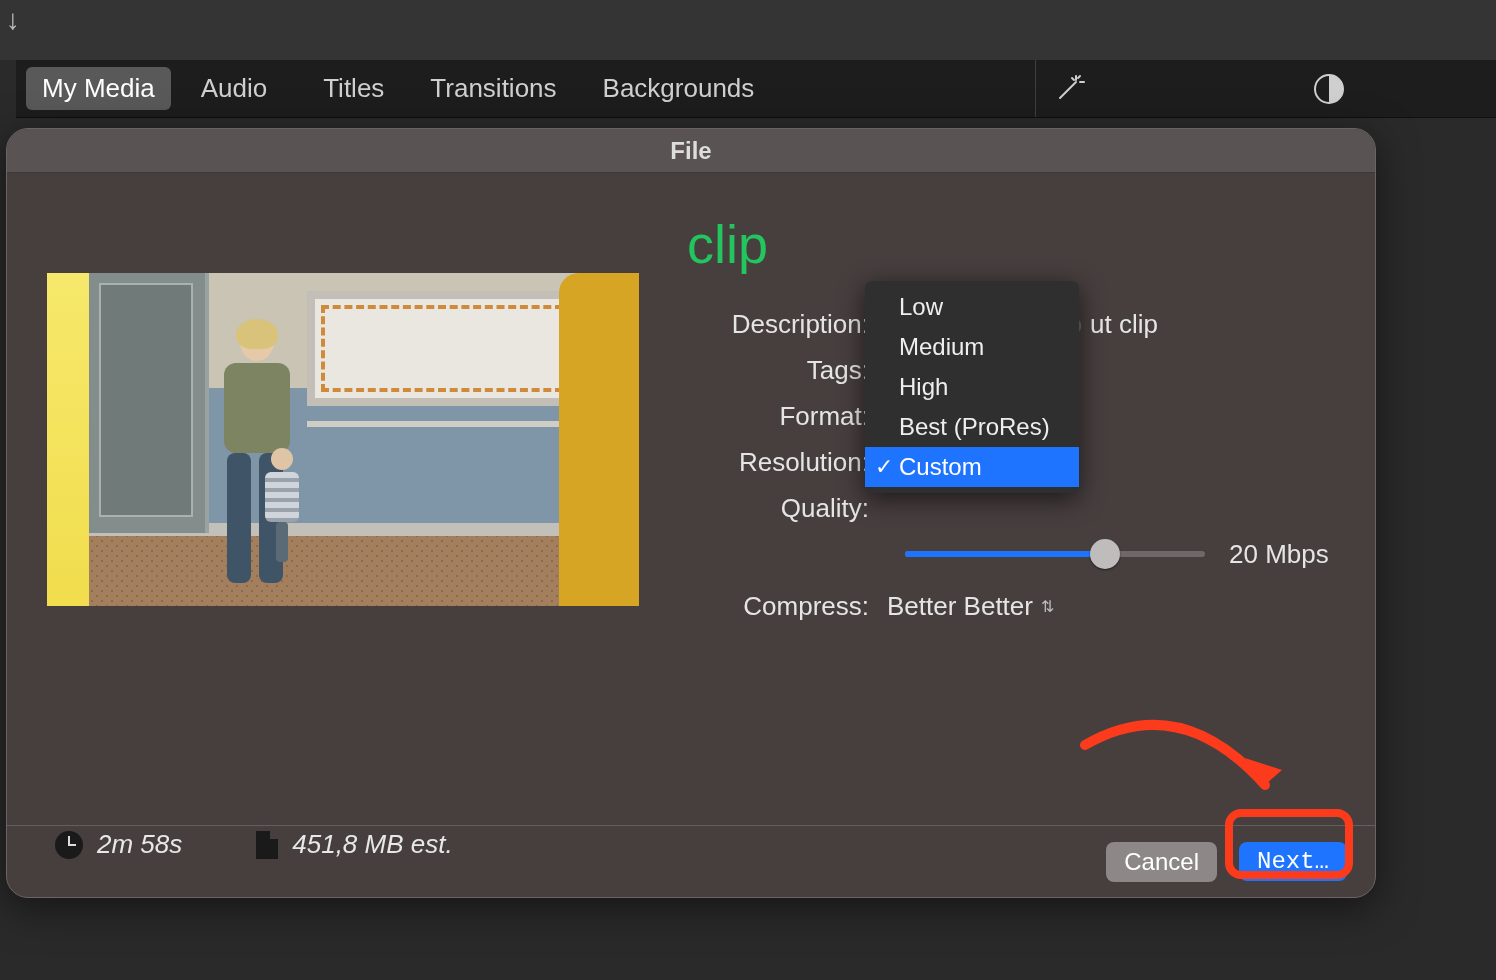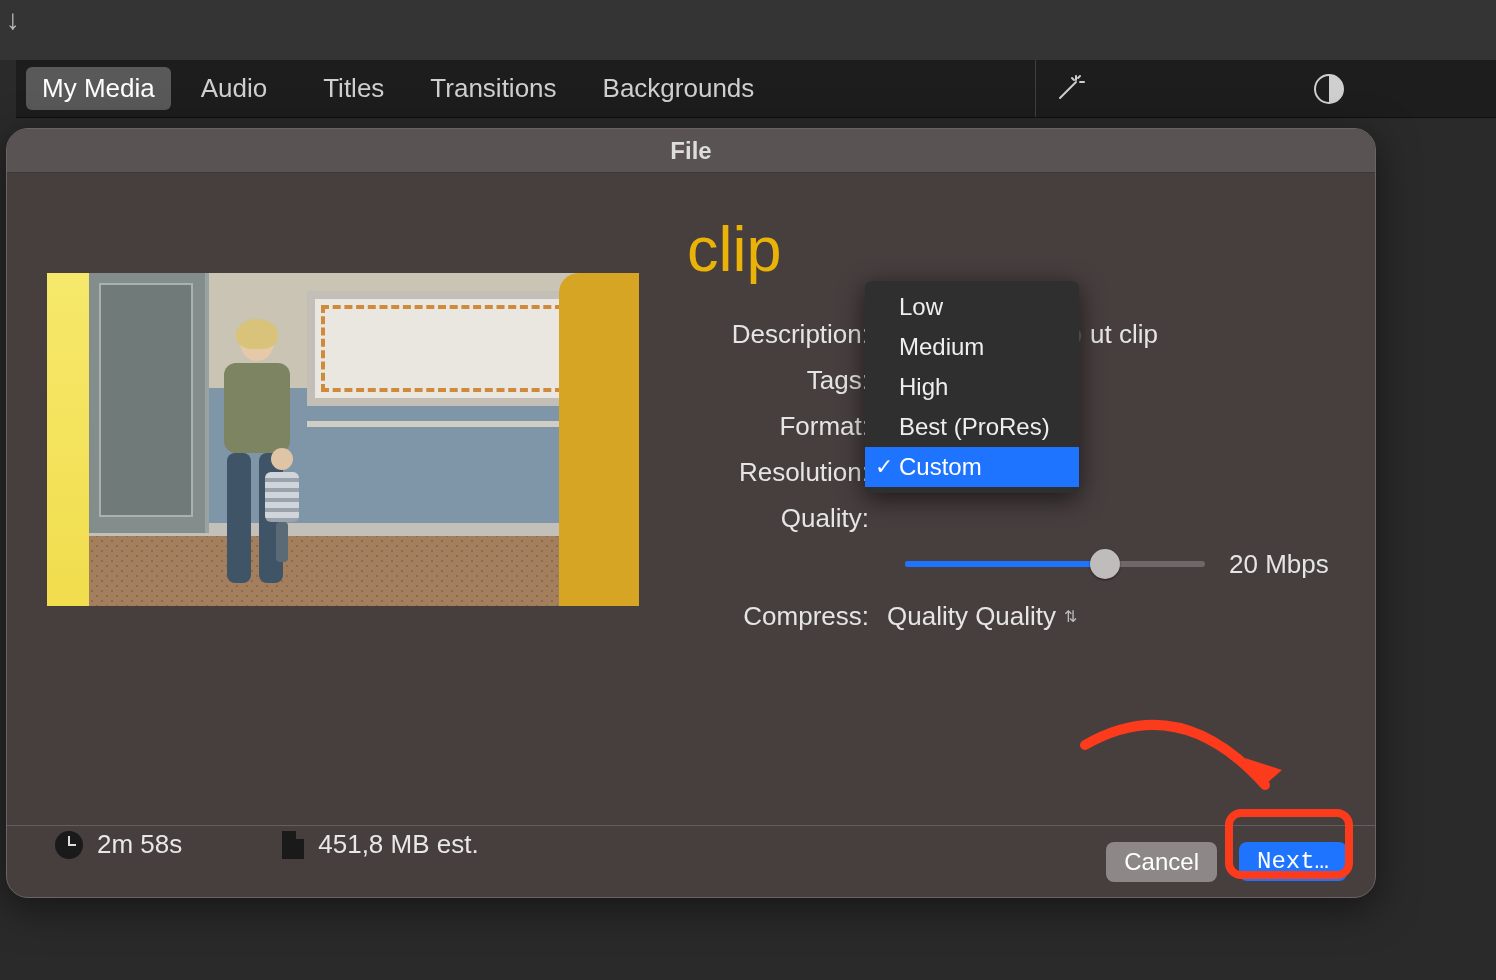--- a/index.html
+++ b/index.html
@@ -143,22 +143,22 @@
   .preview .kid .body{width:34px;height:50px;background:#cfd5da;border-radius:6px;margin:2px auto 0; background-image:repeating-linear-gradient(#cfd5da 0 6px,#9aa3ab 6px 10px);}
   .preview .kid .leg{width:12px;height:40px;background:#5a6a76;margin:0 auto;border-radius:4px;}
   .preview .mustard { position:absolute; right:0; top:0; width:80px; height:333px; background:#d6a523; border-top-left-radius:20px; }
 
   .right-col {
     flex: 1;
     padding: 40px 40px 0 10px;
     position: relative;
   }
   .clip-title {
-    font-size: 63px;
-    color: #eab308;
+    font-size: 54px;
+    color: #22c55e;
     font-weight: 400;
     margin: 0 0 26px 0;
   }
   .form-rows { font-size: 26px; color:#ddd; }
   .form-row { display:flex; align-items:center; height:46px; }
   .form-row .lbl { width:200px; text-align:right; padding-right:18px; color:#e5e5e5; }
   .form-row .val { color:#e5e5e5; display:flex; align-items:center; gap:8px; }
   .updown { font-size:16px; color:#bbb; }
 
   .slider-row { display:flex; align-items:center; height:46px; padding-left:218px; gap:24px; }
@@ -201,23 +201,24 @@
     font-size:22px;
   }
 
   
   .info-row {
     position:absolute;
     left:48px;
     top:700px;
     display:flex;
     align-items:flex-end;
-    gap:100px;
+    gap:74px;
     font-size:26px;
     color:#e8e8e8;
+    font-style:italic;
   }
   .info-item { display:flex; align-items:center; gap:14px; }
   .clock-icon { width:28px; height:28px; border-radius:50%; background:#1a1a1a; position:relative; }
   .clock-icon::before { content:""; position:absolute; left:13px; top:5px; width:2px; height:10px; background:#ddd; }
   .clock-icon::after  { content:""; position:absolute; left:13px; top:13px; width:8px; height:2px; background:#ddd; }
   .file-icon { width:22px; height:28px; background:#1a1a1a; position:relative; }
   .file-icon::before { content:""; position:absolute; right:0; top:0; width:8px; height:8px; background:#473e3e; }
 
   
   .modal-footer {
@@ -355,21 +356,21 @@
           <div class="slider">
             <div class="fill"></div>
             <div class="knob"></div>
           </div>
           <div class="slider-output">20 Mbps</div>
         </div>
 
         <div class="form-row" style="margin-top:6px">
           <div class="lbl">Compress:</div>
           <div class="val">
-            <span>Quality Quality</span>
+            <span>Better Better</span>
             <span class="updown">⇅</span>
           </div>
         </div>
       </div>
 
       <div class="quality-popup">
         <div class="opt">Low</div>
         <div class="opt">Medium</div>
         <div class="opt">High</div>
         <div class="opt">Best (ProRes)</div>

